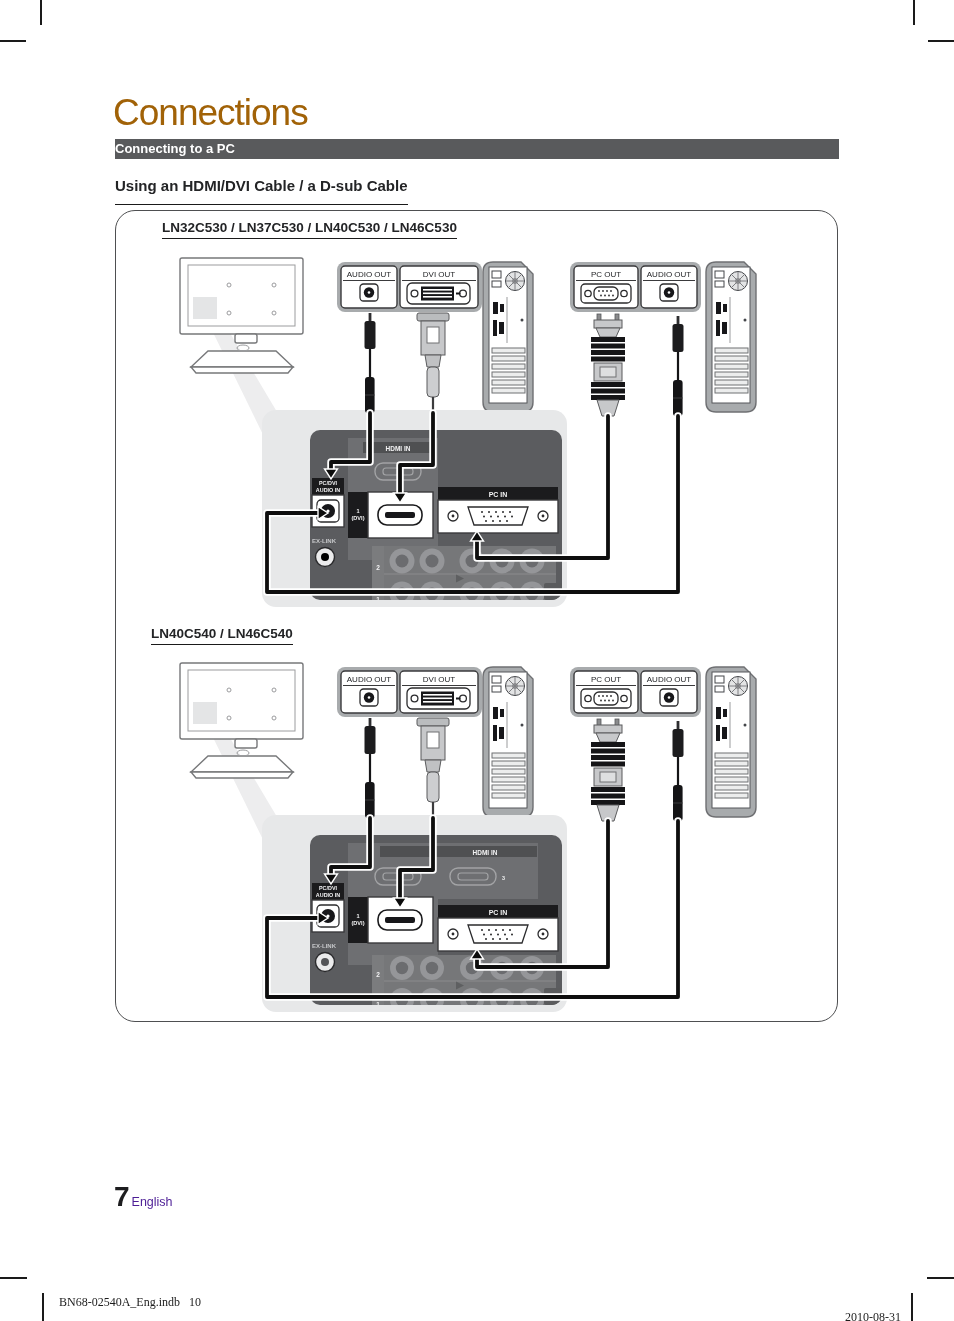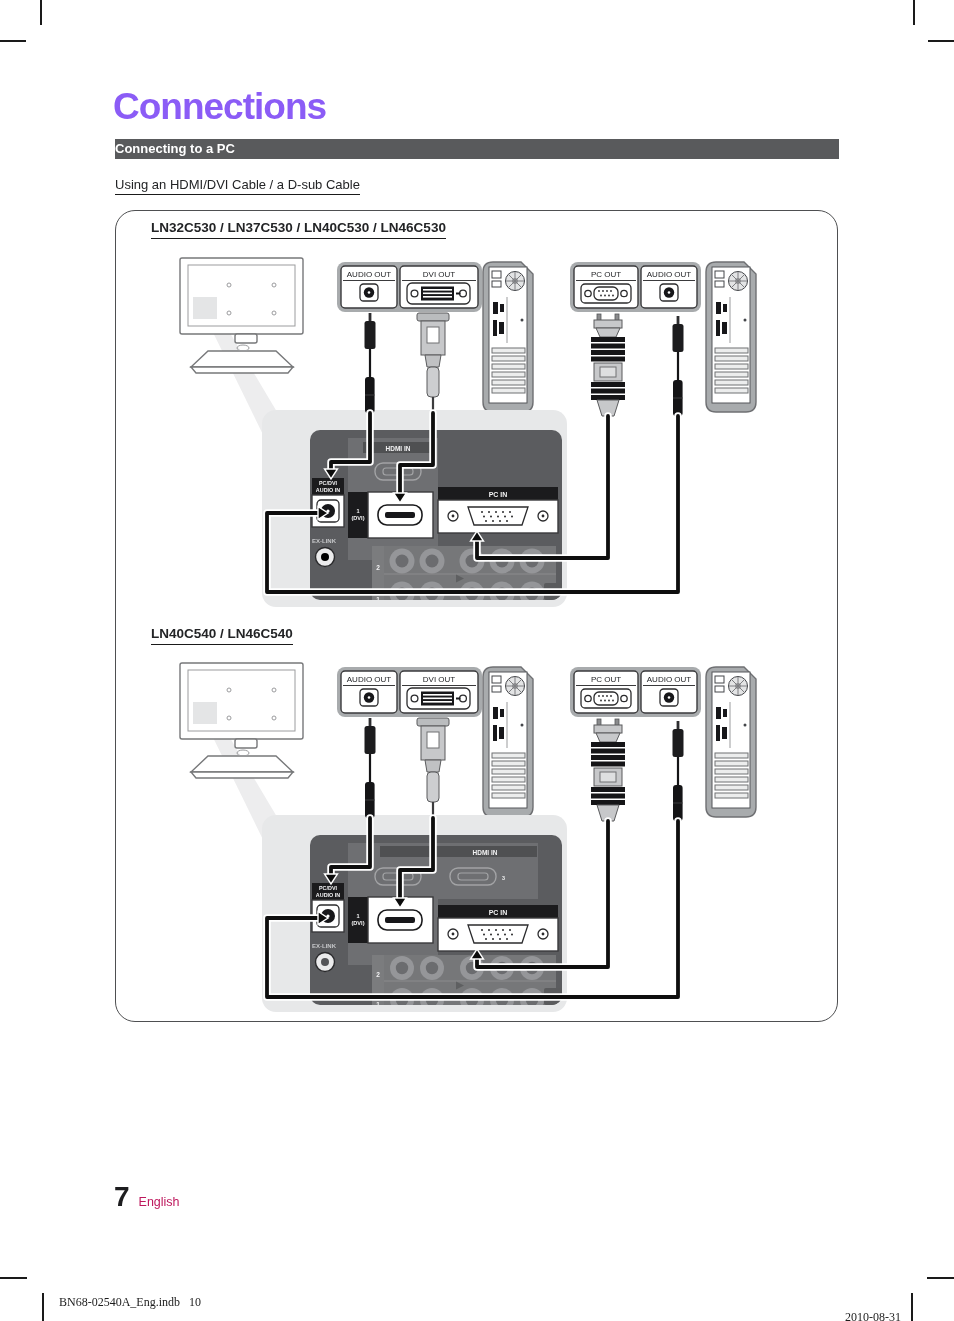--- a/index.html
+++ b/index.html
@@ -1,34 +1,34 @@
 <!DOCTYPE html>
 <html><head>
 <meta charset="utf-8">
 <style>
   html,body{margin:0;padding:0;background:#fff;}
   #page{position:relative;width:954px;height:1321px;background:#fff;overflow:hidden;
         font-family:"Liberation Sans",sans-serif;color:#232426;}
   .crop{position:absolute;background:#1a1a1a;}
-  #title{position:absolute;left:113px;top:86px;font-size:37px;font-weight:700;
-         letter-spacing:-1px;color:#8b5cf6;}
+  #title{position:absolute;left:113px;top:92px;font-size:37px;font-weight:400;
+         letter-spacing:-1px;color:#a16207;}
   #secbar{position:absolute;left:115px;top:139px;width:724px;height:20px;background:#595a5c;
           color:#fff;font-size:13px;font-weight:bold;text-align:left;line-height:20px;}
-  #subtitle{position:absolute;left:115px;top:177px;font-size:13px;font-weight:normal;
-            border-bottom:1.6px solid #1a1a1a;padding-bottom:2px;}
+  #subtitle{position:absolute;left:115px;top:177px;font-size:15px;font-weight:bold;
+            border-bottom:1.6px solid #1a1a1a;padding-bottom:10px;}
   #mainbox{position:absolute;left:115px;top:210px;width:721px;height:810px;
            border:1.6px solid #4e4f51;border-radius:20px;}
   .models{position:absolute;font-size:13.5px;font-weight:bold;
           border-bottom:1.6px solid #1a1a1a;padding-bottom:3px;}
-  #models1{left:151px;top:220px;}
+  #models1{left:162px;top:220px;}
   #models2{left:151px;top:626px;text-align:center;}
   .diag{position:absolute;left:150px;width:640px;height:362px;}
   #diag1{top:250px;} #diag2{top:655px;}
   #pagenum{position:absolute;left:114px;top:1181px;font-size:28px;font-weight:bold;color:#1d1d1f;}
-  #pagenum .lang{font-size:12.5px;font-weight:normal;color:#be185d;margin-left:9px;}
+  #pagenum .lang{font-size:12.5px;font-weight:normal;color:#4c1d95;margin-left:2px;}
   .footer-text{position:absolute;top:1295px;font-size:12px;color:#1c1c1c;white-space:pre;
                font-family:"Liberation Serif",serif;}
   #footer-left{left:59px;}
   #footer-right{right:53px;text-align:right;}
   
   .beam{fill:#ededee;}
   .litebg{fill:#e7e8e9;}
   .panelbg{fill:#5b5c5f;}
   .hdmicol{fill:#6e6f72;}
   .hdmibar{fill:#4f5052;}

